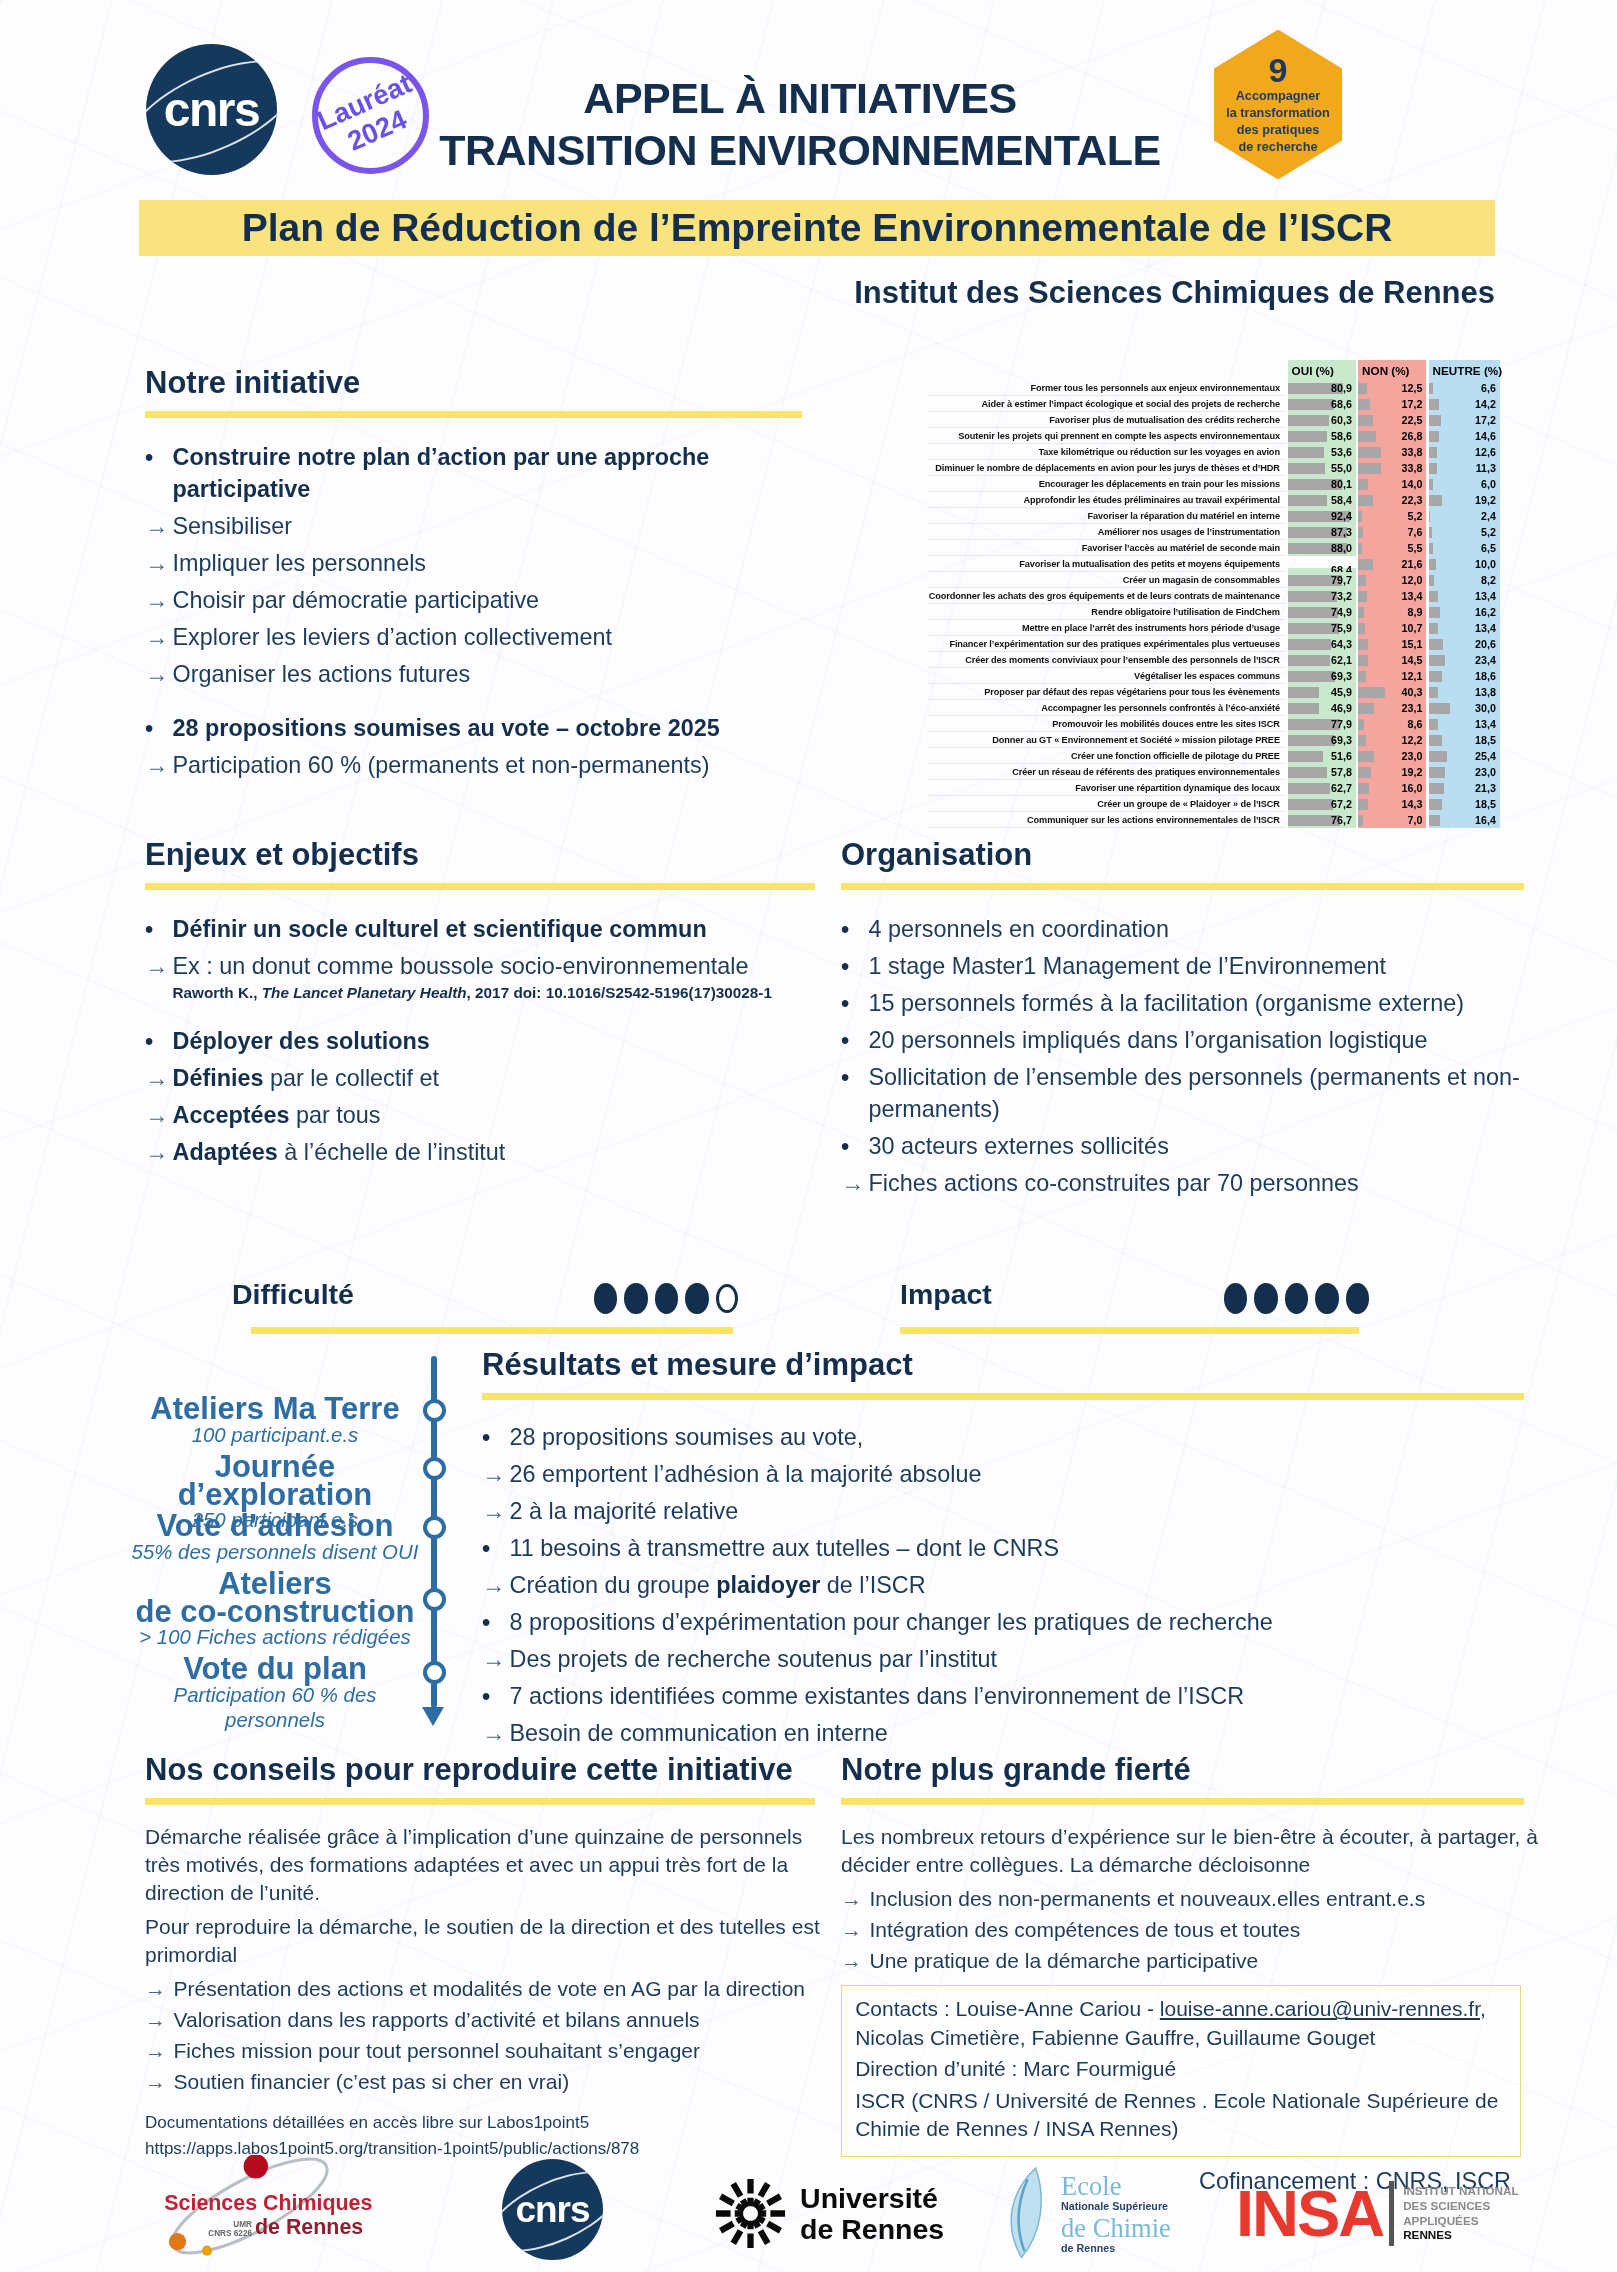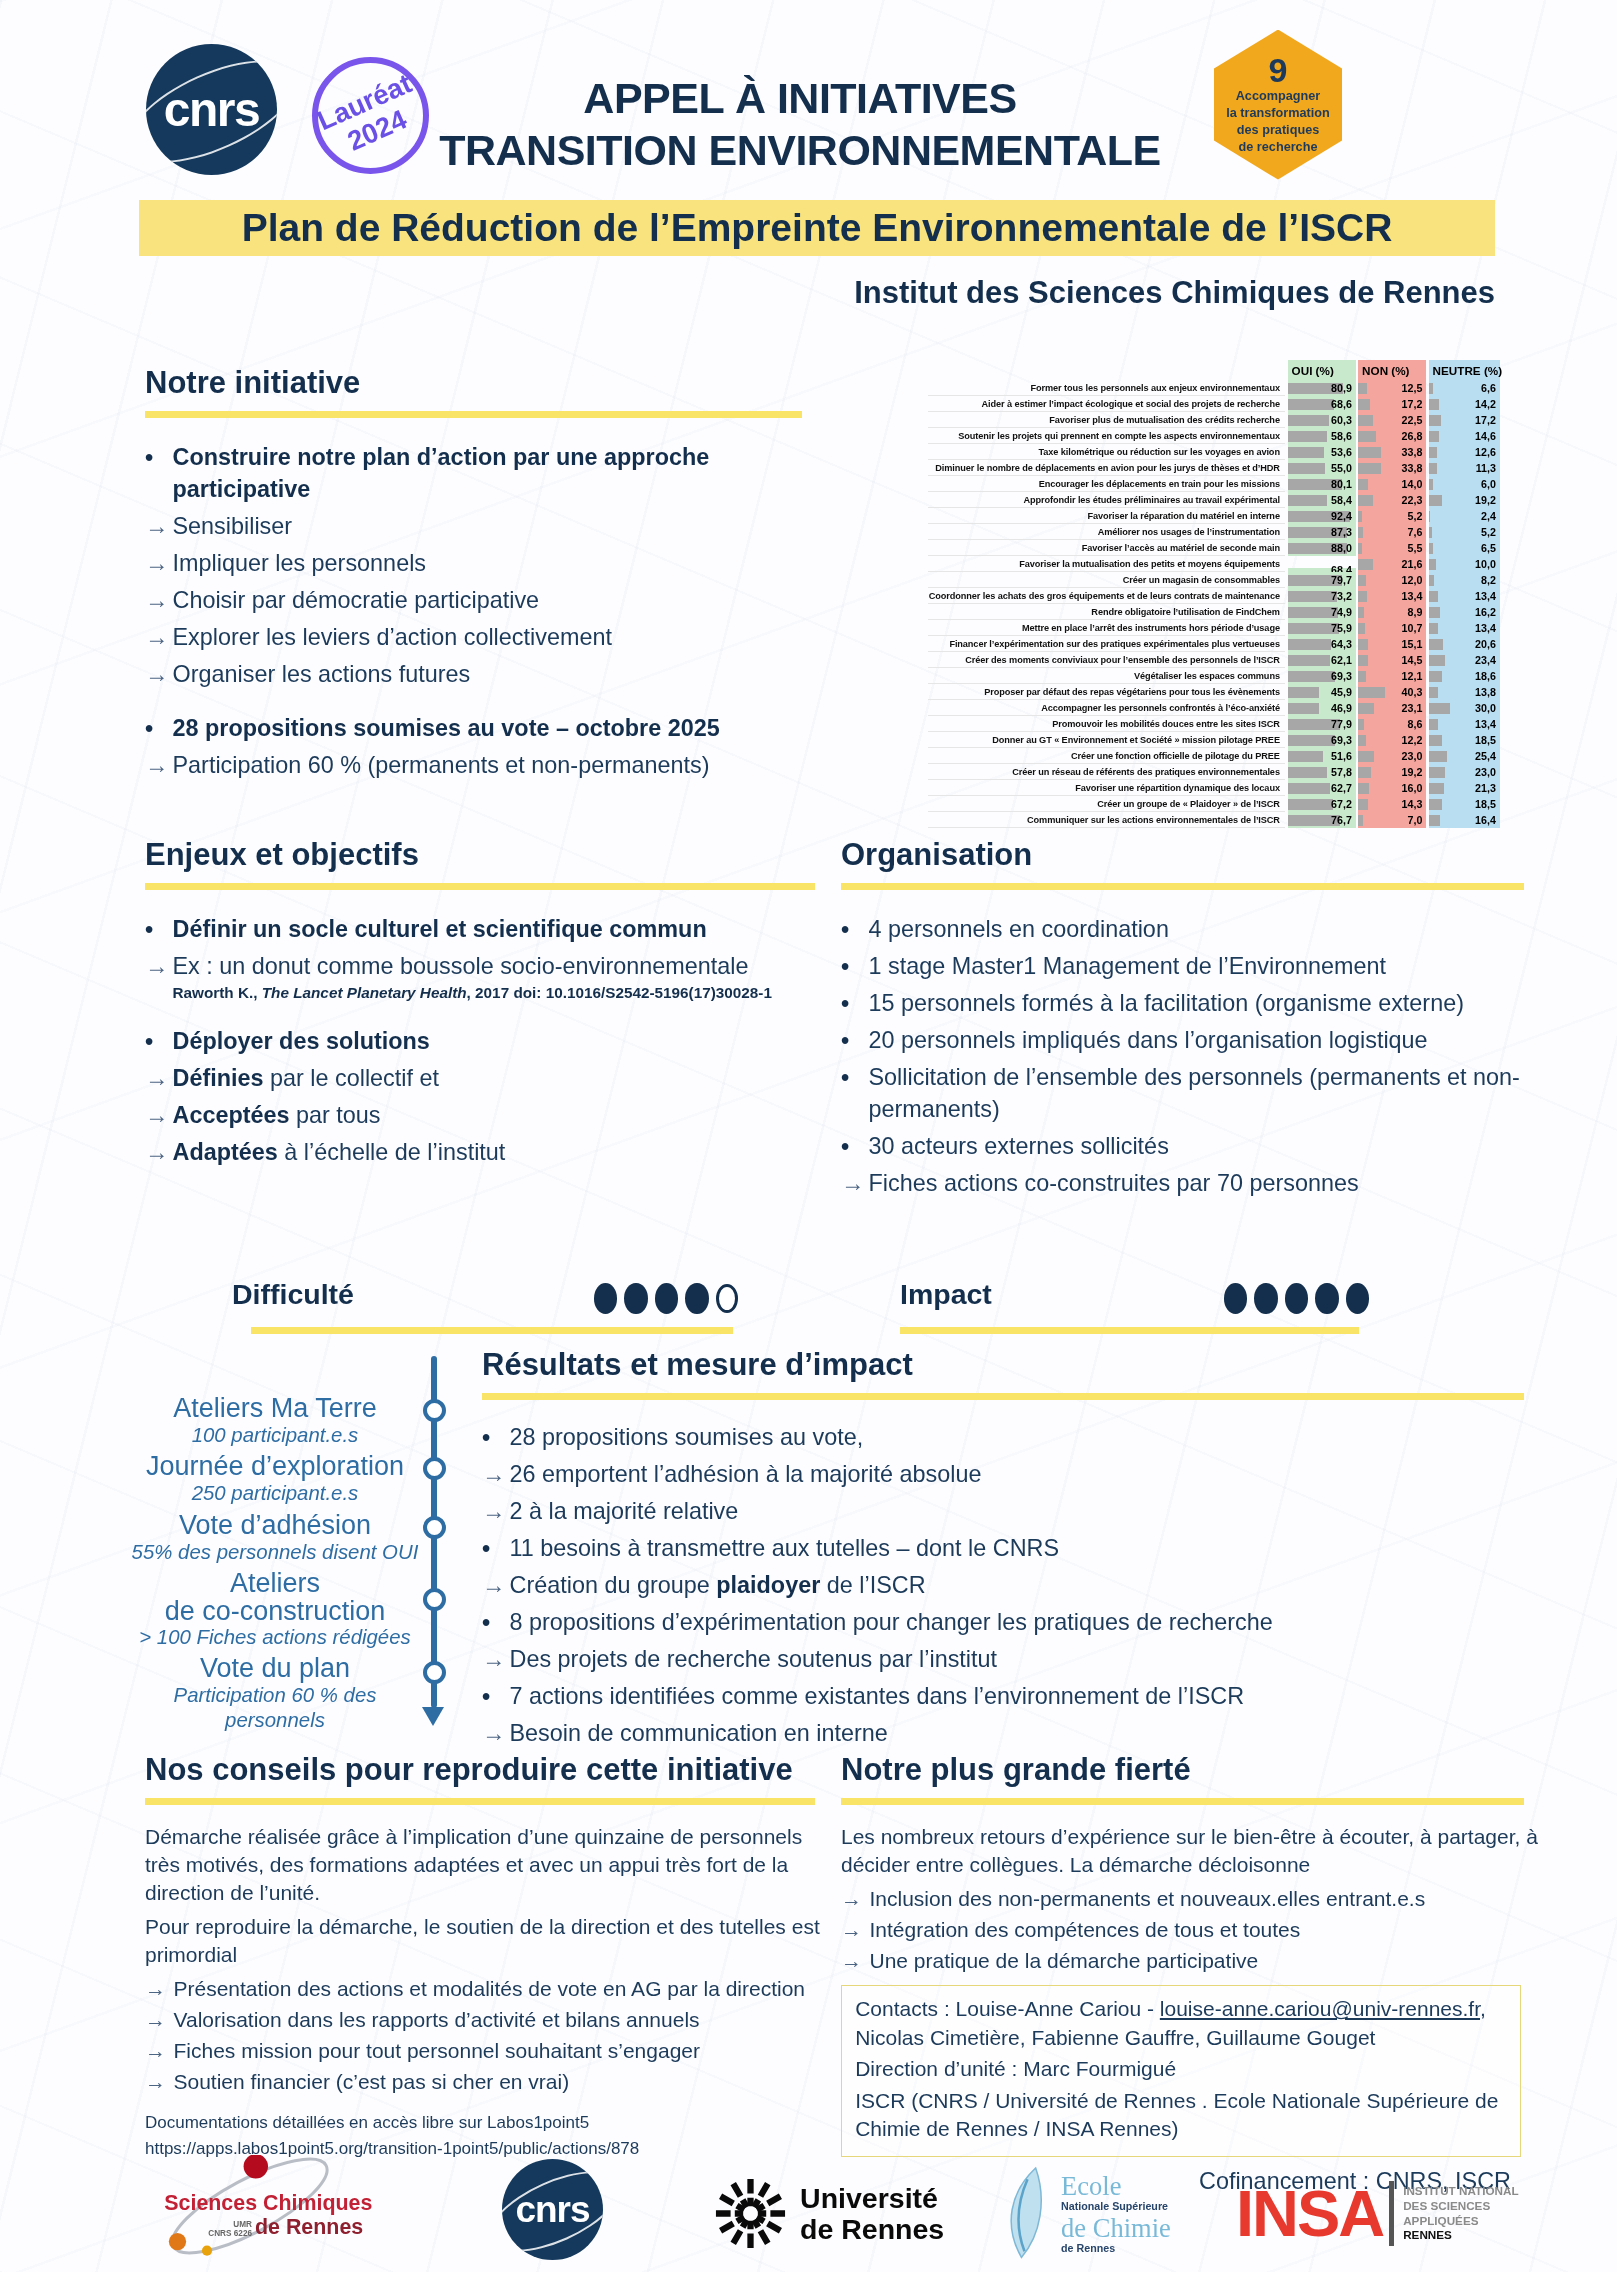--- a/index.html
+++ b/index.html
@@ -68,21 +68,21 @@
   .dotE.empty{width:16.3px;height:23.4px;background:#fff;border:3.6px solid #142f4d}
   .r-rule{position:absolute;height:6.6px;background:#f9e467}
 
   
   .tl{position:absolute;inset:0}
   .tl-line{position:absolute;left:431px;top:1356px;width:5.6px;height:352px;background:#2e6da4;border-radius:3.1px}
   .tl-arrow{position:absolute;left:422px;top:1707px;width:0;height:0;
     border-left:11.2px solid transparent;border-right:11.2px solid transparent;border-top:19.4px solid #2e6da4}
   .tl-circle{position:absolute;left:423px;width:15.3px;height:15.3px;border:4.1px solid #2e6da4;background:#fff;border-radius:50%}
   .tl-item{position:absolute;left:122px;width:306px;text-align:center;color:#2e6da4}
-  .tl-item .t{font-size:27px;line-height:27.5px;font-weight:normal}
+  .tl-item .t{font-size:31px;line-height:27.5px;font-weight:bold}
   .tl-item .s{font-size:20.4px;line-height:25.5px;font-style:italic}
 
   
   .sec-b .para{font-size:21px;line-height:28px;margin:0 0 6.1px 0}
   .sec-b .item{font-size:21px;line-height:28px;margin-bottom:3.1px}
   .sec-b .item .mk{flex:0 0 28.5px}
   .sec-b .list{margin-top:17.3px}
   .fnote{font-size:17px;line-height:23.4px;margin-top:2px}
   .fnotes{margin-top:15.3px}
   .contacts{margin-top:10.2px;border:1.5px solid #e5d77a;padding:9.2px 13.2px;font-size:21px;line-height:28.5px;background:rgba(255,255,255,.35)}

